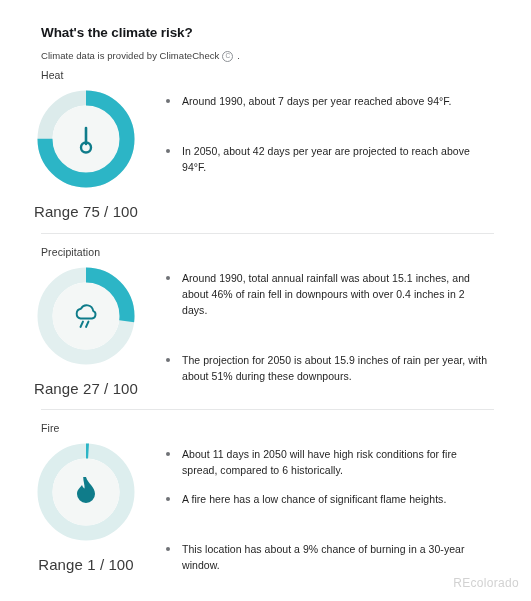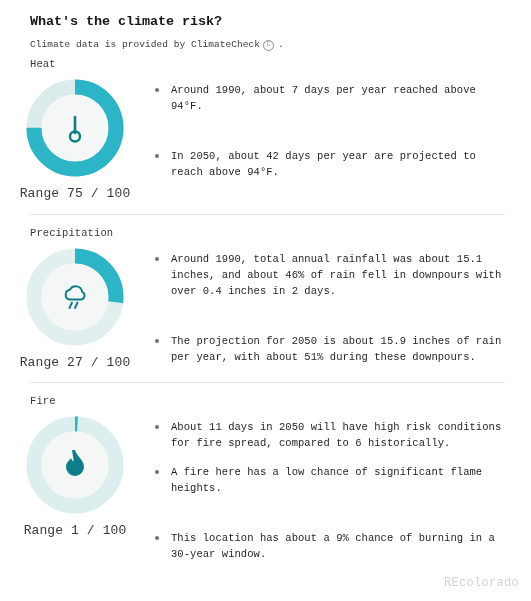--- a/index.html
+++ b/index.html
@@ -12,23 +12,22 @@
     height: 601px;
     overflow: hidden;
     font-family: "Liberation Sans", sans-serif;
     color: #2b2b2b;
     position: relative;
   }
   .page {
     width: 531px;
     height: 601px;
     box-sizing: border-box;
-    padding: 5px;
-    position: relative;
-    font-family: Liberation Mono, monospace;
+    padding: 16px;
+    position: relative;
   }
   .title {
     font-size: 13.5px;
     font-weight: bold;
     color: #15171a;
     letter-spacing: -0.1px;
     margin: 0;
     padding: 9px 0 0 25px;
   }
   .attribution {
@@ -86,23 +85,23 @@
   }
   .gauge-icon {
     position: absolute;
     left: 0; top: 0;
     width: 100px; height: 100px;
     display: flex;
     align-items: center;
     justify-content: center;
   }
   .range-label {
-    font-size: 13px;
+    font-size: 15px;
     color: #3a3a3a;
-    margin-top: 8px;
+    margin-top: 14px;
     letter-spacing: 0.1px;
     white-space: nowrap;
   }
   .bullets {
     flex: 1 1 auto;
     padding: 12px 24px 0 8px;
     list-style: none;
     margin: 0;
   }
   .bullets li {

